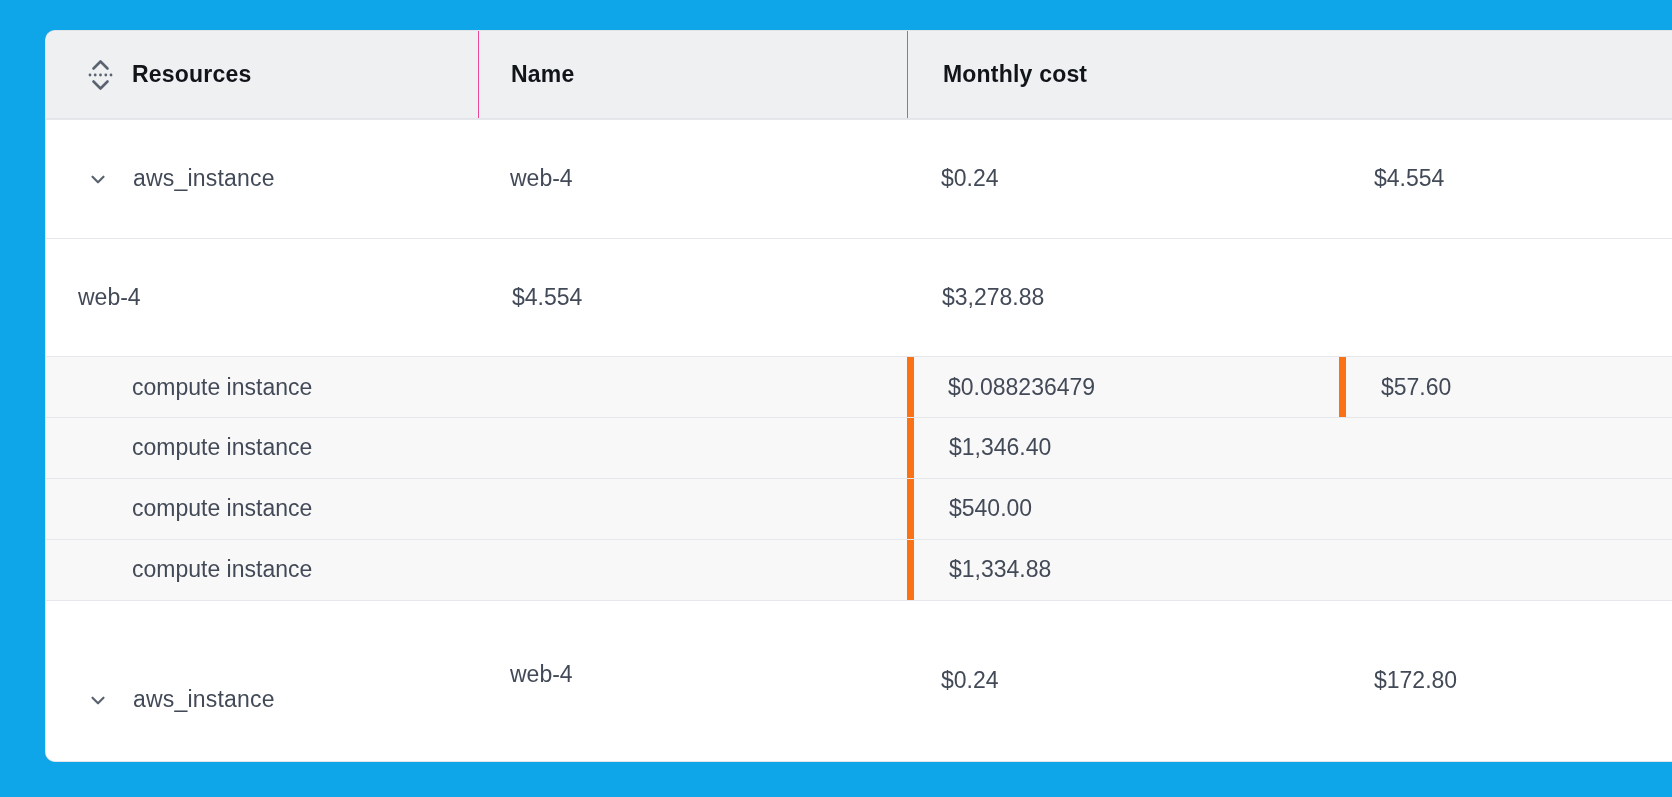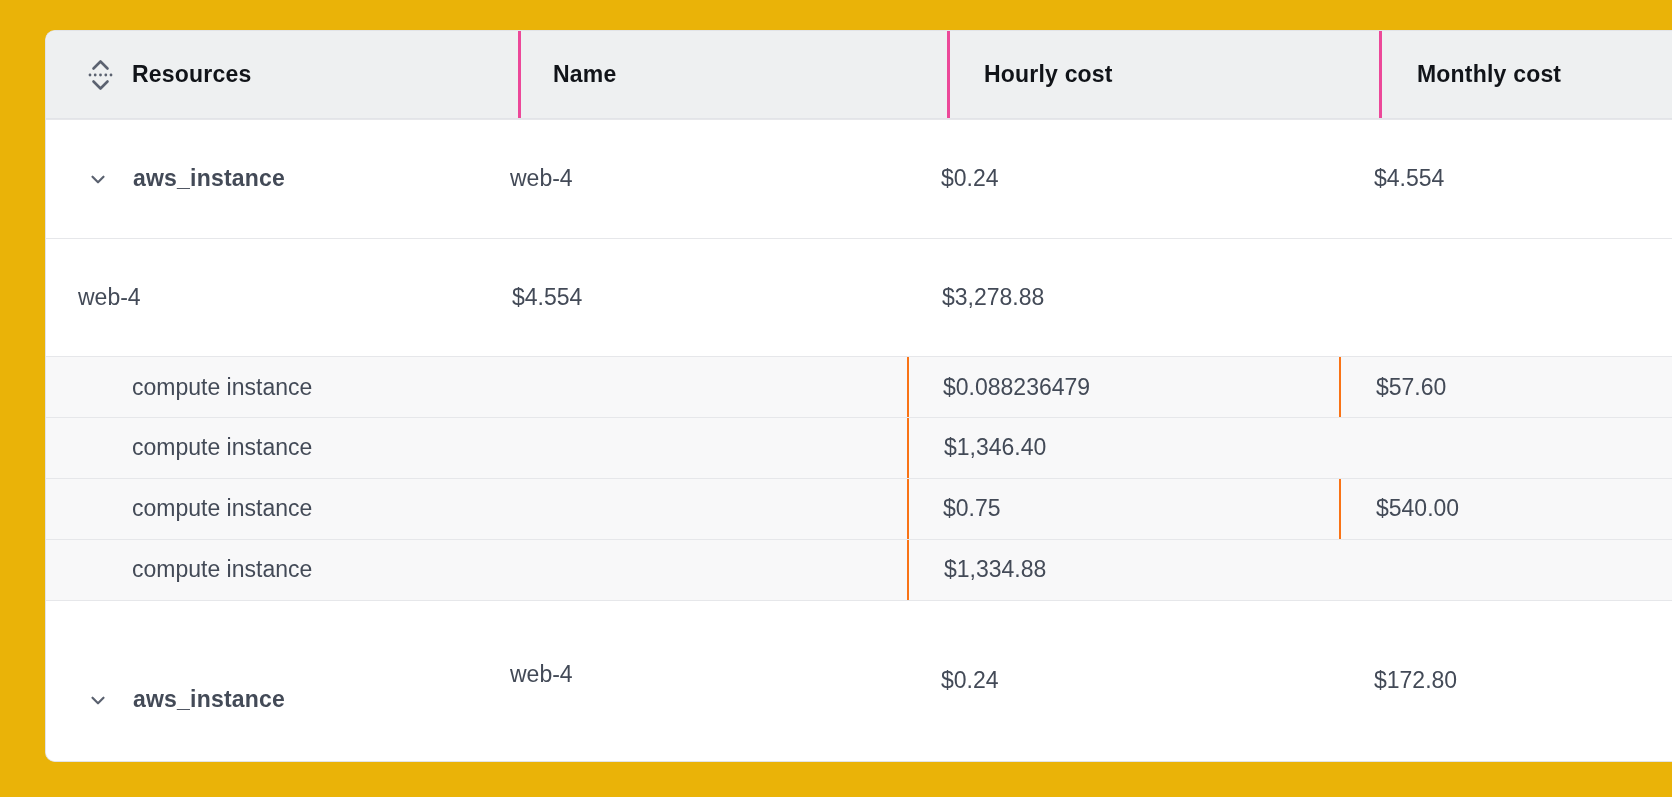--- a/index.html
+++ b/index.html
@@ -2,21 +2,21 @@
 <html><head>
 <meta charset="utf-8">
 <style>
   * { margin: 0; padding: 0; box-sizing: border-box; }
   html, body { background: #ffffff; }
   .viewport {
     position: relative;
     width: 1672px;
     height: 797px;
     overflow: hidden;
-    background: #eab308;
+    background: #0ea5e9;
     font-family: "Liberation Sans", "DejaVu Sans", sans-serif;
     color: #414855;
   }
   .cost-table {
     position: absolute;
     left: 45px;
     top: 30px;
     width: 1720px;              
     height: 732px;
     border: 1px solid #e2e4e8;
@@ -39,48 +39,48 @@
     flex: 0 0 auto;
   }
   .th {
     display: flex;
     align-items: center;
     font-size: 23px;
     font-weight: 700;
     color: #111419;
     letter-spacing: 0.2px;
   }
-  .th + .th { border-left: 3px solid #ec4899; padding-left: 32px; margin-left: 40px; }
+  .th + .th { border-left: 1px solid #ec4899; padding-left: 32px; }
   .th-hourly { padding-left: 34px !important; }
   .th-monthly { padding-left: 35px !important; }
   .th-resources { padding-left: 41px; }
   .drag-icon {
     display: inline-flex;
     width: 27px;
     margin-right: 18px;
     flex: 0 0 auto;
     cursor: pointer;
   }
   
   .row { border-top: 1px solid #e6e7ea; }
   .row:first-of-type { border-top: none; }
   .row-resource { background: #ffffff; height: 119px; }
   .row-resource .cell { display: flex; align-items: center; }
   .row-sub { background: #f8f8f9; height: 61px; }
   .row-sub .cell { display: flex; align-items: center; }
   .row-last { height: 162px; }
   .cell { font-size: 23px; color: #434a57; }
-  .cell-resources { padding-left: 41px; font-weight: bold; }
+  .cell-resources { padding-left: 41px; }
   .chevron { display: inline-flex; width: 22px; margin-right: 24px; flex: 0 0 auto; cursor: pointer; }
   .res-label { letter-spacing: 0.2px; }
   .cell-sub-label { padding-left: 86px; grid-column: 1 / span 2; }
   .cell-name { padding-left: 32px; }
   .cell-hourly { padding-left: 34px; }
   .cell-monthly { padding-left: 35px; }
-  .row-sub .cell-hourly, .row-sub .cell-monthly { border-left: 2px solid #f97316; }
+  .row-sub .cell-hourly, .row-sub .cell-monthly { border-left: 7px solid #f97316; }
   
   .row-last .cell-resources { padding-top: 38px; }
   .row-last .cell-name { padding-bottom: 12px; }
   svg { display: block; }
 </style>
 </head>
 <body>
 
 <div class="viewport">
   <div class="cost-table">
@@ -95,23 +95,20 @@
             <circle cx="13.5" cy="18" r="1.4" fill="#5b6270"></circle>
             <circle cx="18.8" cy="18" r="1.4" fill="#5b6270"></circle>
             <circle cx="24" cy="18" r="1.4" fill="#5b6270"></circle>
             <path d="M6.5 24.5 L13.5 31.5 L20.5 24.5" stroke="#5b6270" stroke-width="2.6" stroke-linecap="round" stroke-linejoin="round"></path>
           </svg>
         </span>
         <span>Resources</span>
       </div>
       <div class="th th-name">
         <span>Name</span>
-      </div>
-      <div class="th th-hourly">
-        <span>Hourly cost</span>
       </div>
       <div class="th th-monthly">
         <span>Monthly cost</span>
       </div>
     </div>
 
     <div class="row row-resource grid-row">
       <div class="cell cell-resources">
         <span class="chevron">
           <svg width="22" height="22" viewBox="0 0 24 24" fill="none">
@@ -135,21 +132,20 @@
       <div class="cell cell-sub-label">compute instance</div>
       <div class="cell cell-hourly">$0.088236479</div>
       <div class="cell cell-monthly">$57.60</div>
     </div>
     <div class="row row-sub grid-row">
       <div class="cell cell-sub-label">compute instance</div>
       <div class="cell cell-monthly">$1,346.40</div>
     </div>
     <div class="row row-sub grid-row">
       <div class="cell cell-sub-label">compute instance</div>
-      <div class="cell cell-hourly">$0.75</div>
       <div class="cell cell-monthly">$540.00</div>
     </div>
     <div class="row row-sub grid-row">
       <div class="cell cell-sub-label">compute instance</div>
       <div class="cell cell-monthly">$1,334.88</div>
     </div>
 
     <div class="row row-resource row-last grid-row">
       <div class="cell cell-resources">
         <span class="chevron">

